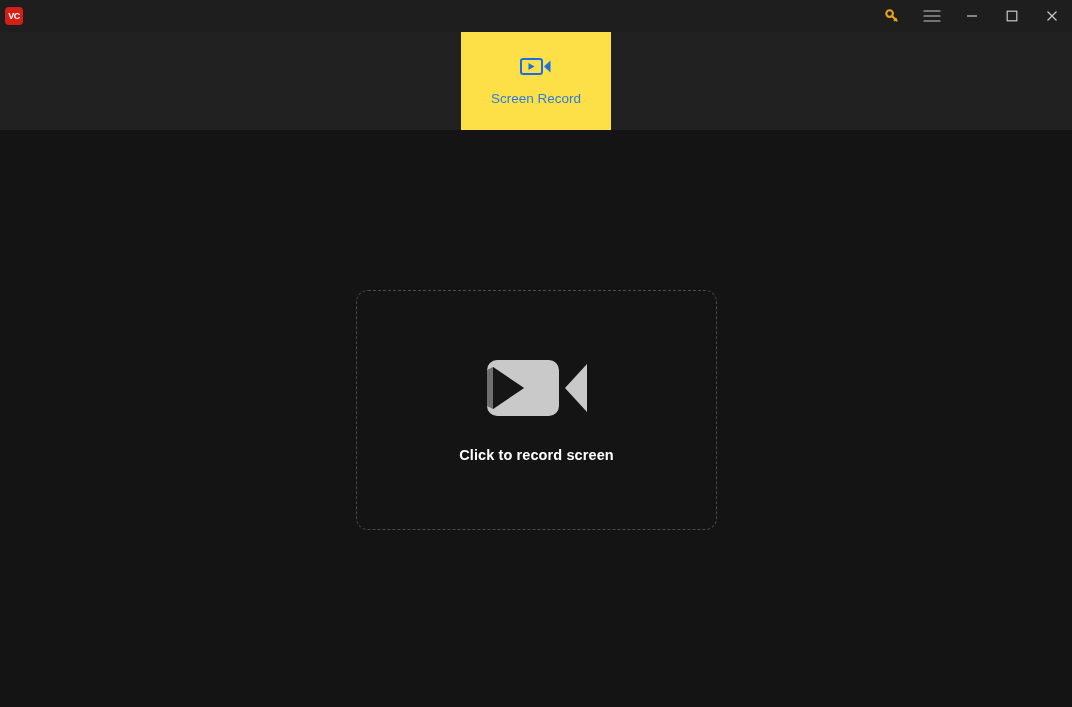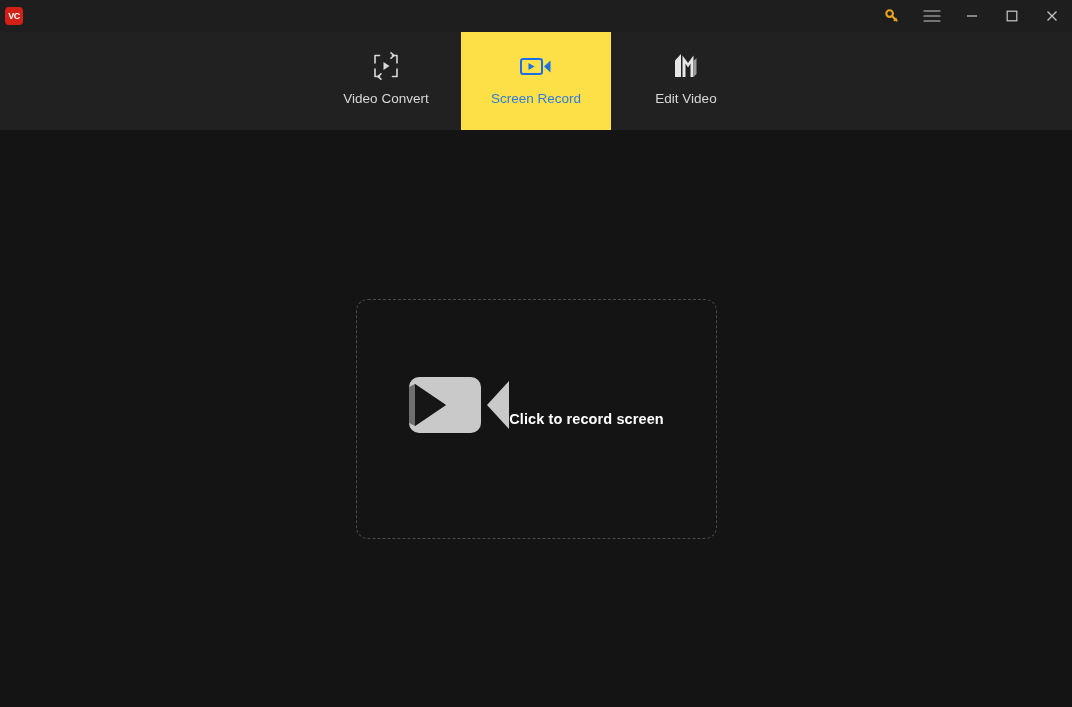--- a/index.html
+++ b/index.html
@@ -79,26 +79,26 @@
   .tab.active .tab-label { color:#2f7ce0; }
 
   
   .main {
     height:577px;
     background:#141414;
     position:relative;
   }
   .dropzone {
     position:absolute;
-    left:356px; top:169px;
+    left:356px; top:160px;
     width:361px; height:240px;
     border:1px dashed #4a4a4a;
     border-radius:12px;
     display:flex;
-    flex-direction:row;
+    flex-direction:column;
     align-items:center;
     justify-content:center;
     cursor:pointer;
   }
   .dropzone .cam-icon { margin-bottom:24px; }
   .dropzone .cta-text {
     color:#ffffff;
     font-size:14.5px;
     font-weight:bold;
     letter-spacing:0.1px;
@@ -154,57 +154,33 @@
     <span>
       <svg width="14" height="14" viewBox="0 0 14 14">
         <path d="M2.5 2.5 L11.5 11.5 M11.5 2.5 L2.5 11.5" stroke="#c9c9c9" stroke-width="1.2"></path>
       </svg>
     </span>
   </div>
 </div>
 
 <div class="tabbar">
 
-  <div class="tab">
-    <div class="tab-icon">
-      <svg width="32" height="30" viewBox="0 0 32 30">
-        <path d="M9.5 4.5 H5 V12" fill="none" stroke="#d8d8d8" stroke-width="1.6" stroke-linecap="round" stroke-linejoin="round"></path>
-        <path d="M5 18 V25.5 H9.5" fill="none" stroke="#d8d8d8" stroke-width="1.6" stroke-linecap="round" stroke-linejoin="round"></path>
-        <path d="M22.5 25.5 H27 V18" fill="none" stroke="#d8d8d8" stroke-width="1.6" stroke-linecap="round" stroke-linejoin="round"></path>
-        <path d="M27 12 V4.5 H22.5" fill="none" stroke="#d8d8d8" stroke-width="1.6" stroke-linecap="round" stroke-linejoin="round"></path>
-        <path d="M21 1.8 L24.2 4.5 L21 7.2" fill="none" stroke="#d8d8d8" stroke-width="1.6" stroke-linecap="round" stroke-linejoin="round"></path>
-        <path d="M11 22.8 L7.8 25.5 L11 28.2" fill="none" stroke="#d8d8d8" stroke-width="1.6" stroke-linecap="round" stroke-linejoin="round"></path>
-        <path d="M13.5 11 L19.5 15 L13.5 19 Z" fill="#d8d8d8"></path>
-      </svg>
-    </div>
-    <div class="tab-label">Video Convert</div>
-  </div>
 
 
   <div class="tab active">
     <div class="tab-icon">
       <svg width="34" height="26" viewBox="0 0 34 26">
         <rect x="2" y="6" width="21" height="15" rx="2.2" fill="none" stroke="#1a6ee8" stroke-width="2"></rect>
         <path d="M9.5 10 L15.5 13.5 L9.5 17 Z" fill="#1a6ee8"></path>
         <path d="M25 13.5 L31.5 7.5 V19.5 Z" fill="#1a6ee8"></path>
       </svg>
     </div>
     <div class="tab-label">Screen Record</div>
   </div>
 
-  <div class="tab">
-    <div class="tab-icon">
-      <svg width="32" height="30" viewBox="0 0 32 30">
-        <path d="M5 26 V9.5 L11 3 L11 26 Z" fill="#e6e6e6"></path>
-        <path d="M12.5 26 V4.5 L18 12 L23.5 4.5 V26 H20.5 V12.5 L18 16.5 L15.5 12.5 V26 Z" fill="#e6e6e6"></path>
-        <path d="M23.5 10 L26.5 7 V23 L23.5 26 Z" fill="#9a9a9a"></path>
-      </svg>
-    </div>
-    <div class="tab-label">Edit Video</div>
-  </div>
 </div>
 
 <div class="main">
 
   <div class="dropzone">
 
     <div class="cam-icon">
       <svg width="100" height="62" viewBox="0 0 100 62">
         <rect x="0" y="3" width="72" height="56" rx="10" fill="#c9c9c9"></rect>
         <path d="M0 13 L0 49 L6 52 L37 31 L6 10 Z" fill="#6f6f6f"></path>

